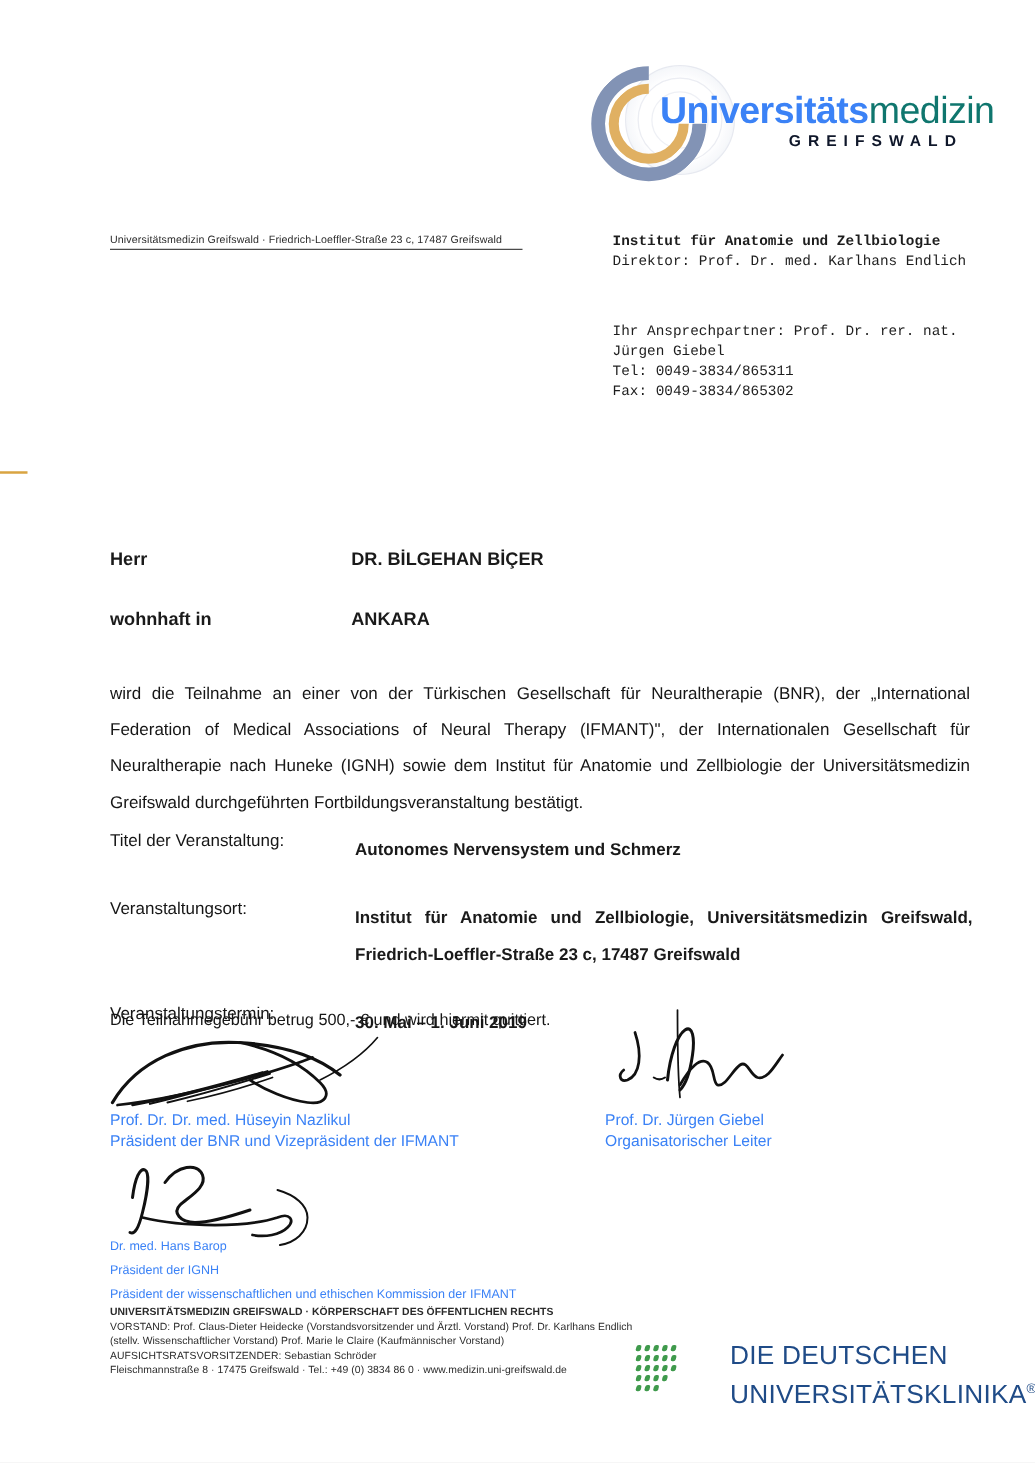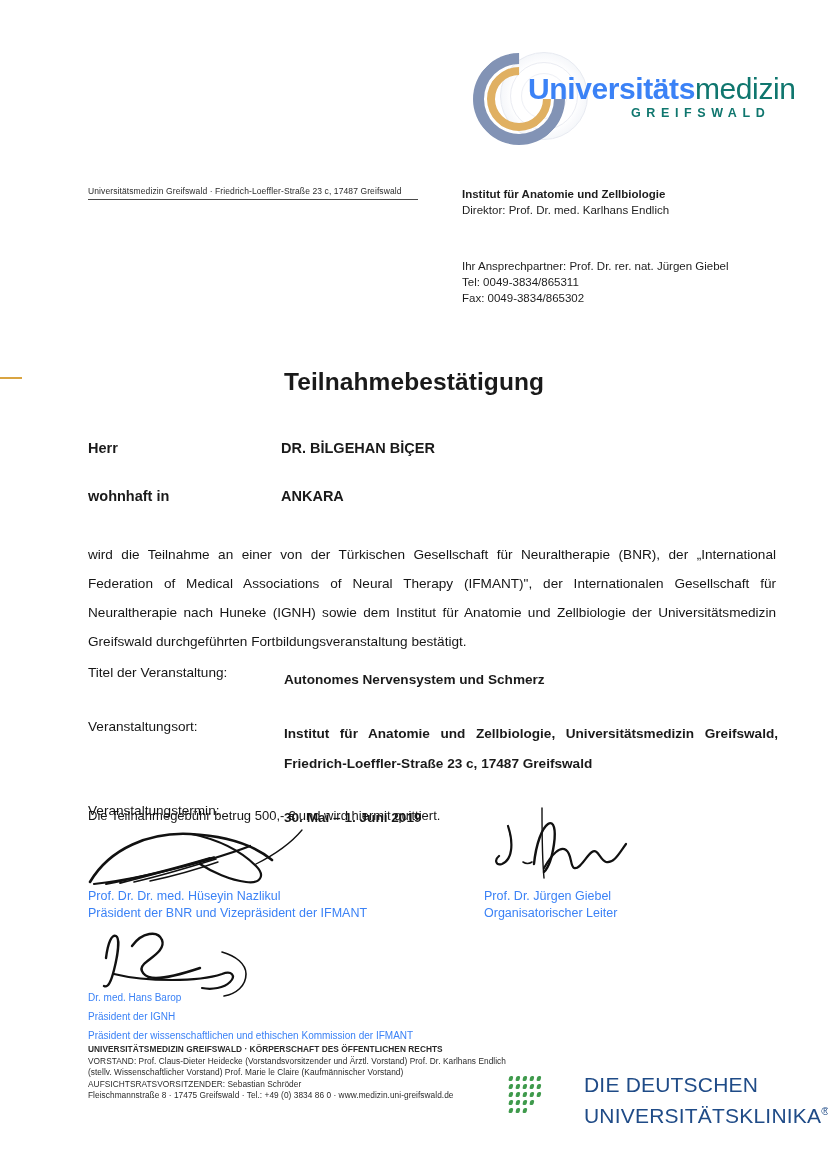--- a/index.html
+++ b/index.html
@@ -98,21 +98,21 @@
     letter-spacing: -0.4px;
   }
   .logo-word-a { color: #3b82f6; font-weight: bold; }
   .logo-word-b { color: #0f766e; }
   .logo-sub {
     position: absolute;
     left: 161px;
     top: 56px;
     font-size: 12.5px;
     letter-spacing: 5.6px;
-    color: #0f766e;
+    color: #0f172a;
     font-weight: bold;
     white-space: nowrap;
   }
 
   
   .return-address {
     position: absolute;
     left: 88px;
     top: 186px;
     font-size: 8.5px;
@@ -123,26 +123,27 @@
   .return-address-rule {
     position: absolute;
     left: 88px;
     top: 199px;
     width: 330px;
     height: 1px;
     background: #4a4a4a;
   }
   .contact-block {
     position: absolute;
-    left: 462px;
+    left: 490px;
     top: 186px;
     width: 300px;
     font-size: 11.5px;
     line-height: 16px;
     color: #1d1d1d;
+    font-family: Liberation Mono, monospace;
   }
   .contact-block .strong { font-weight: bold; }
   .contact-gap { height: 20px; }
 
   
   .doc-title {
     position: absolute;
     left: 0;
     top: 368px;
     width: 828px;
@@ -310,21 +311,20 @@
   <div class="contact-block">
     <div class="strong">Institut für Anatomie und Zellbiologie</div>
     <div>Direktor: Prof. Dr. med. Karlhans Endlich</div>
     <div class="contact-gap"></div>
     <div class="contact-gap"></div>
     <div>Ihr Ansprechpartner: Prof. Dr. rer. nat. Jürgen Giebel</div>
     <div>Tel: 0049-3834/865311</div>
     <div>Fax: 0049-3834/865302</div>
   </div>
 
-  <div class="doc-title">Teilnahmebestätigung</div>
 
   <div class="recip-row r1">
     <span class="recip-label">Herr</span><span class="recip-value">DR. BİLGEHAN BİÇER</span>
   </div>
   <div class="recip-row r2">
     <span class="recip-label">wohnhaft in</span><span class="recip-value">ANKARA</span>
   </div>
 
   <div class="body-para">wird die Teilnahme an einer von der Türkischen Gesellschaft für Neuraltherapie (BNR), der „International Federation of Medical Associations of Neural Therapy (IFMANT)", der Internationalen Gesellschaft für Neuraltherapie nach Huneke (IGNH) sowie dem Institut für Anatomie und Zellbiologie der Universitätsmedizin Greifswald durchgeführten Fortbildungsveranstaltung bestätigt.</div>
 

